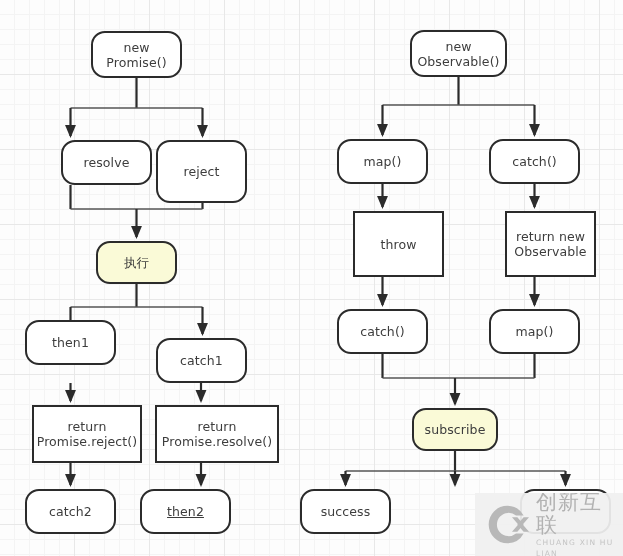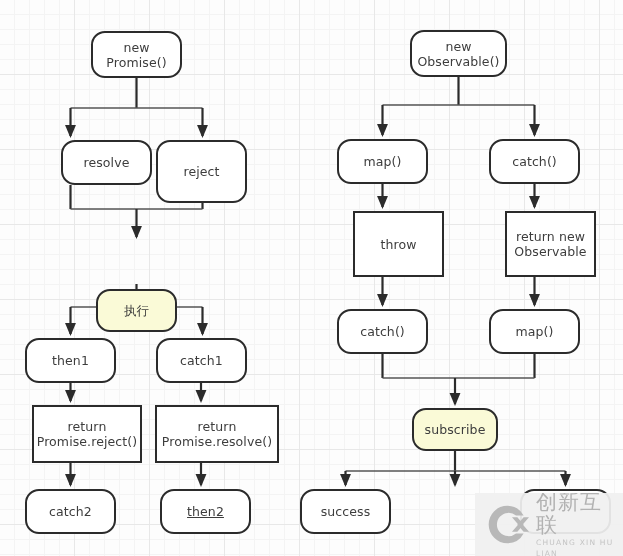--- a/index.html
+++ b/index.html
@@ -152,35 +152,35 @@
     </g>
   </svg>
 
   <div class="node round" style="left:91px;top:31px;width:91px;height:47px;">new
 Promise()</div>
 
   <div class="node round" style="left:25px;top:140px;width:91px;height:45px;margin-left:36px;">resolve</div>
 
   <div class="node round" style="left:156px;top:140px;width:91px;height:63px;">reject</div>
 
-  <div class="node round accent" style="left:96px;top:241px;width:81px;height:43px;margin-top:48px;">执行</div>
-
-  <div class="node round" style="left:25px;top:338px;width:91px;height:45px;">then1</div>
+  <div class="node round accent" style="left:96px;top:241px;width:81px;height:43px;">执行</div>
+
+  <div class="node round" style="left:25px;top:320px;width:91px;height:45px;">then1</div>
 
   <div class="node round" style="left:156px;top:338px;width:91px;height:45px;">catch1</div>
 
   <div class="node rect" style="left:16px;top:405px;width:110px;height:58px;">return
 Promise.reject()</div>
 
   <div class="node rect" style="left:139px;top:405px;width:124px;height:58px;">return
 Promise.resolve()</div>
 
   <div class="node round" style="left:25px;top:489px;width:91px;height:45px;">catch2</div>
 
-  <div class="node round" style="left:160px;top:489px;width:91px;height:45px;text-decoration:underline;">then2</div>
+  <div class="node round" style="left:140px;top:489px;width:91px;height:45px;text-decoration:underline;">then2</div>
 
   <div class="node round" style="left:410px;top:30px;width:97px;height:47px;">new
 Observable()</div>
 
   <div class="node round" style="left:337px;top:139px;width:91px;height:45px;">map()</div>
 
   <div class="node round" style="left:489px;top:139px;width:91px;height:45px;">catch()</div>
 
   <div class="node rect" style="left:337px;top:211px;width:91px;height:66px;">throw</div>
 

